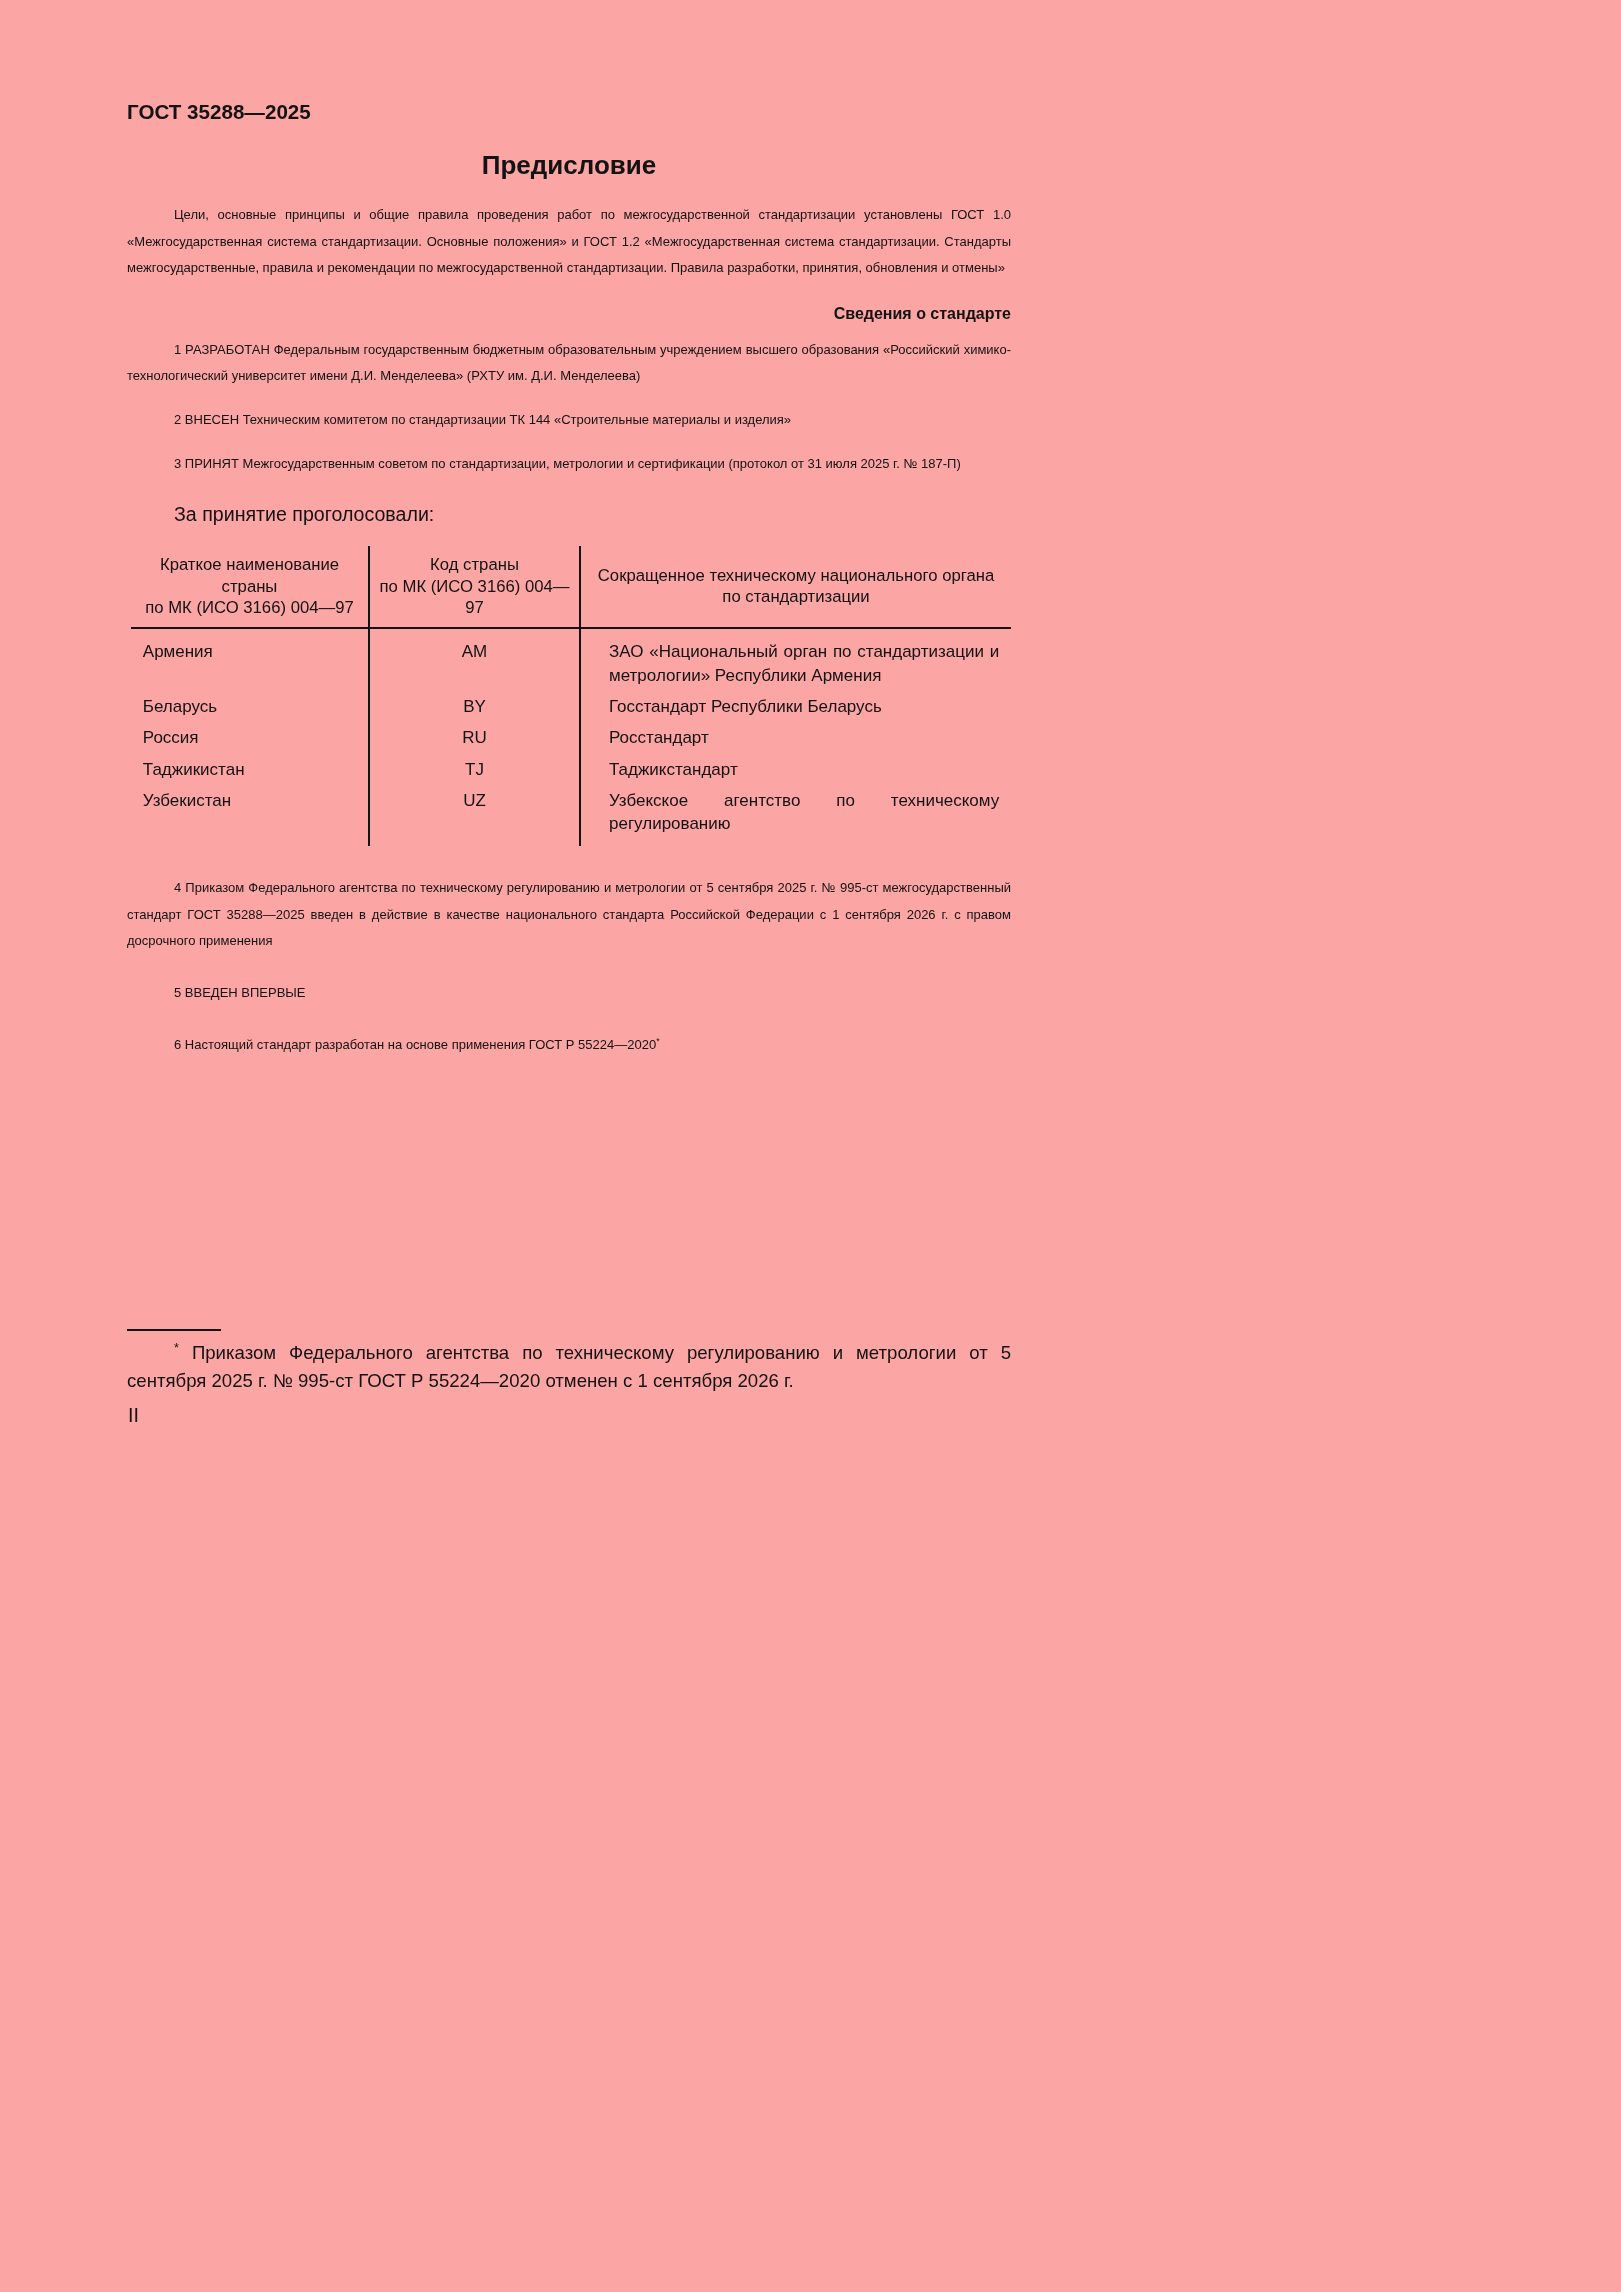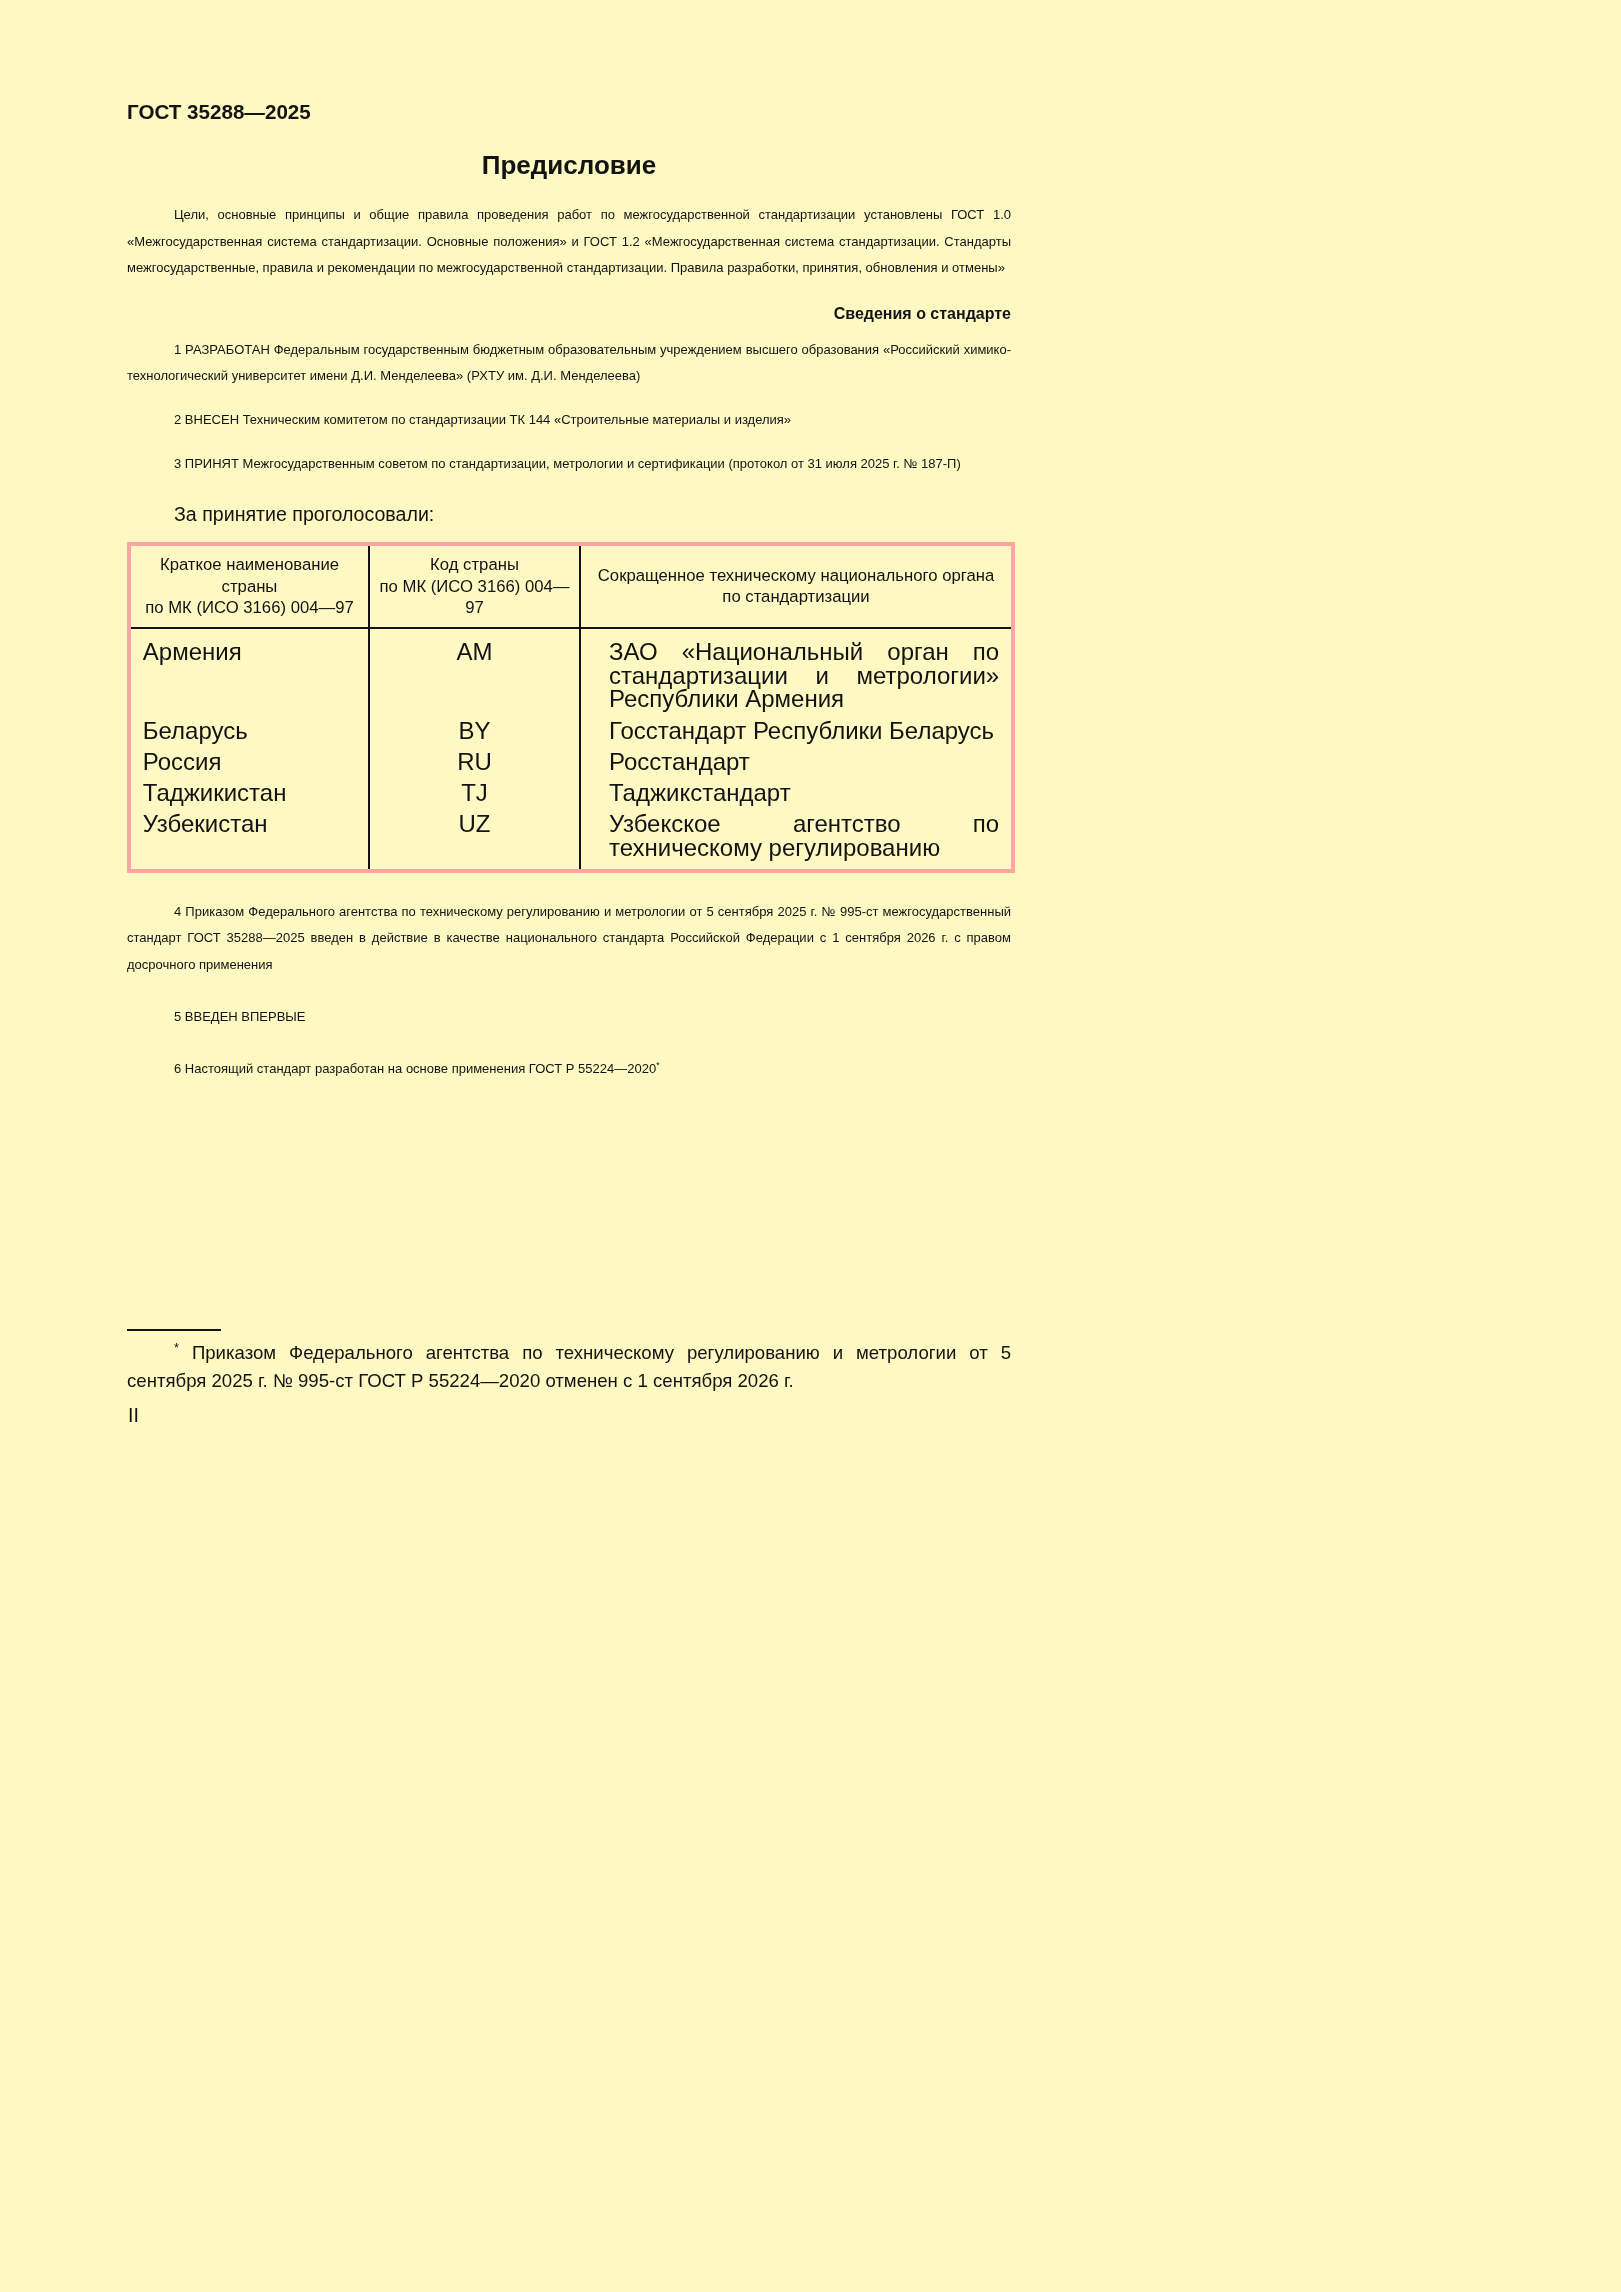--- a/index.html
+++ b/index.html
@@ -1,21 +1,21 @@
 <!DOCTYPE html>
 <html><head>
 <meta charset="utf-8">
 <style>
   * { box-sizing: border-box; }
   html, body { margin: 0; padding: 0; background: #ffffff; }
   .page {
     position: relative;
     width: 1621px;
     height: 2293px;
-    background: #fef9c3;
+    background: #fca5a5;
     font-family: "Liberation Sans", sans-serif;
     color: #131313;
     overflow: hidden;
   }
   .content {
     position: absolute;
     left: 127px;
     top: 100px;
     width: 884px;
   }
@@ -65,21 +65,21 @@
     font-weight: normal;
     text-align: center;
     vertical-align: middle;
     padding: 7.8px 7.8px;
     border-bottom: 2px solid #131313;
     white-space: pre-line;
   }
   .vote-table th + th,
   .vote-table td + td { border-left: 2px solid #131313; }
   .vote-table td {
-    font-size: 24px;
+    font-size: 17px;
     line-height: 23.5px;
     vertical-align: top;
     padding: 3.9px 11.8px;
     margin-left: 22px;
   }
   .vote-table tbody tr:first-child td { padding-top: 11.8px; }
   .vote-table tbody tr:last-child td { padding-bottom: 9.8px; }
   .vote-table td.c2 { text-align: center; }
   .vote-table td.c3 { text-align: justify; padding-left: 28px; }
   .item-after { margin-bottom: 25.5px; }

